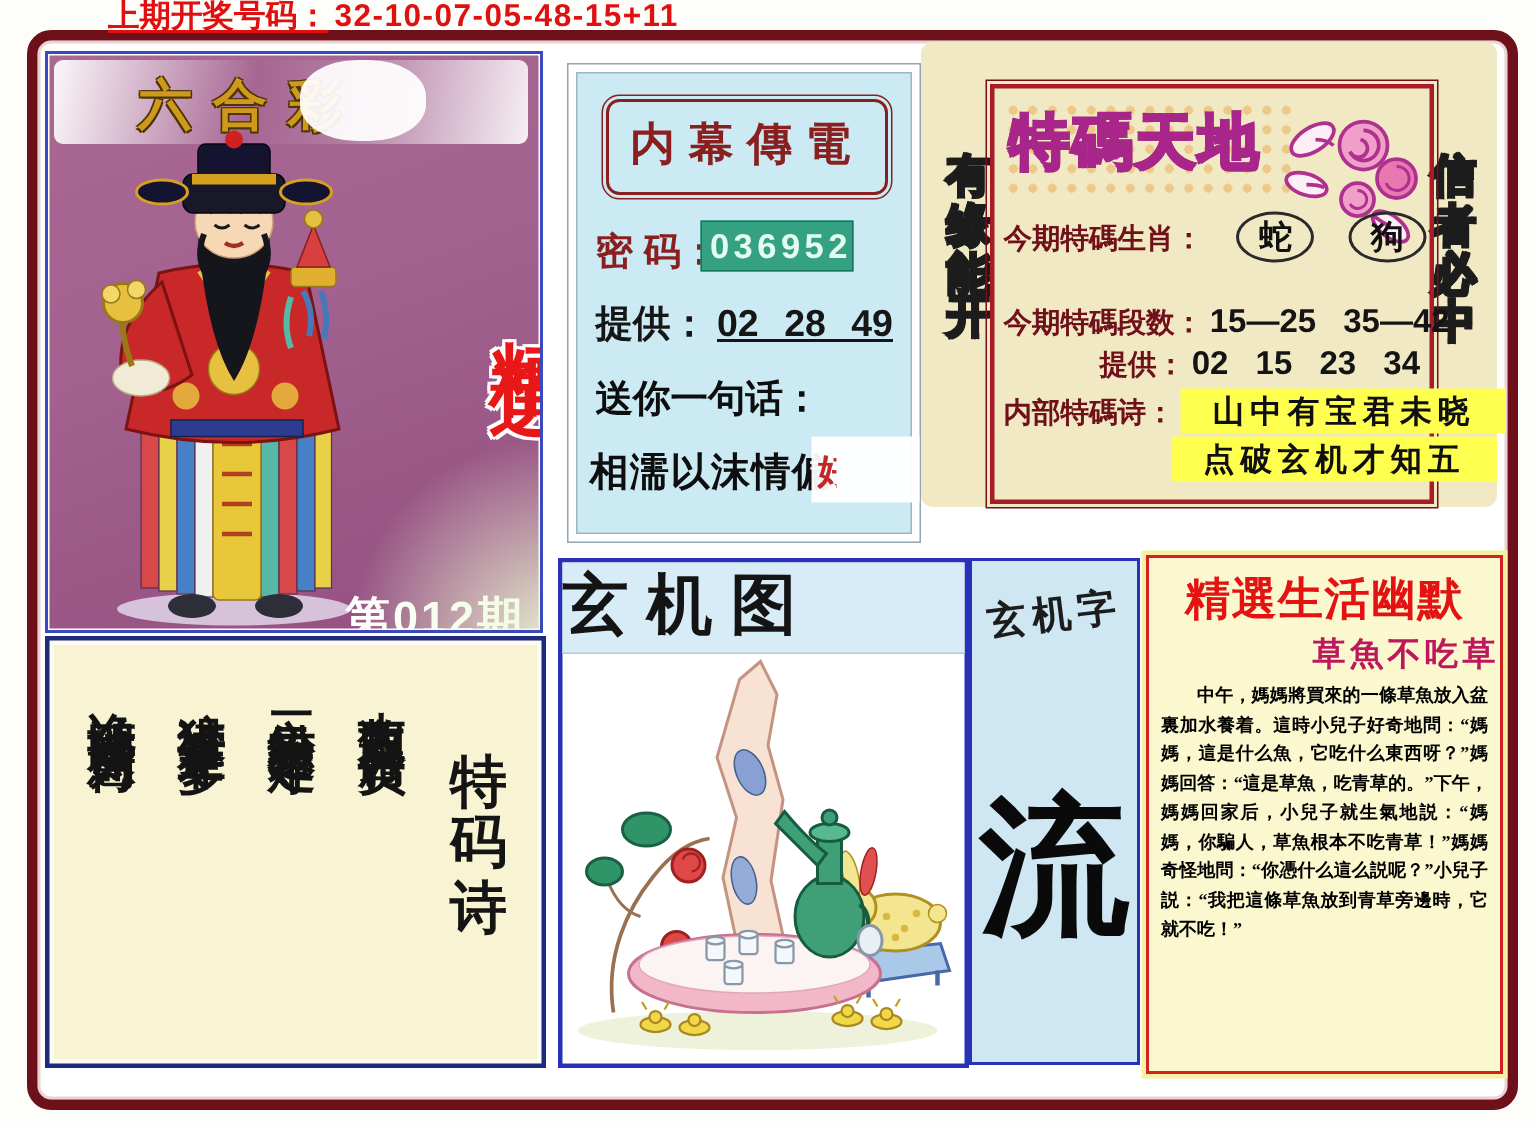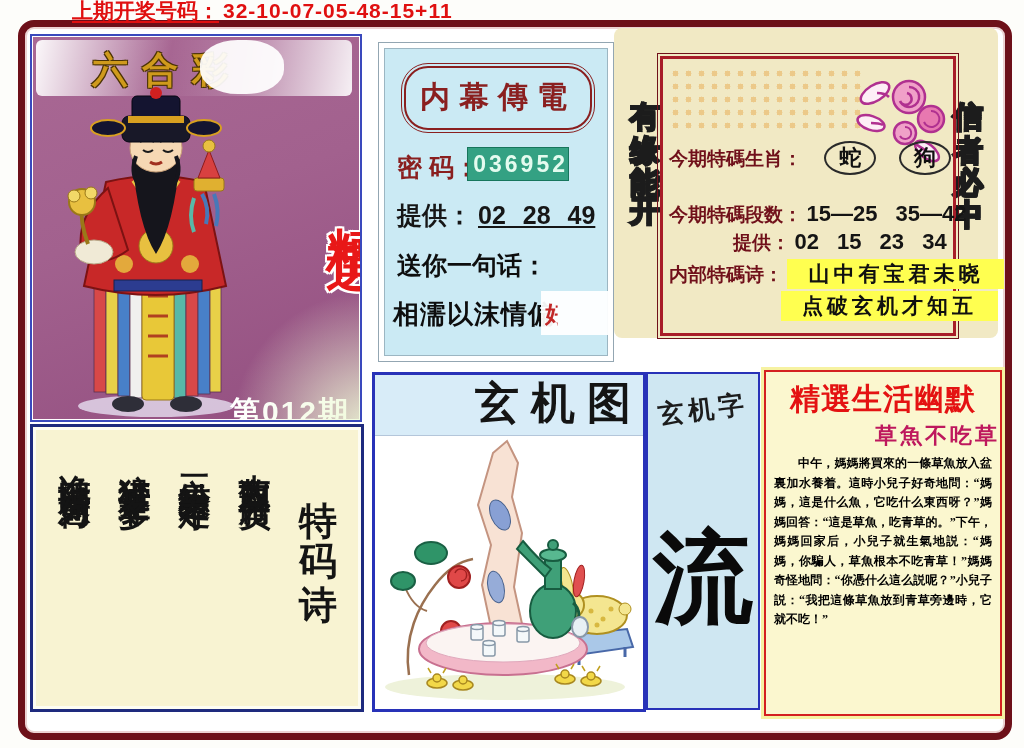--- a/index.html
+++ b/index.html
@@ -42,21 +42,21 @@
   #poem-title{right:18px;top:44px;font-size:38px;letter-spacing:42px;}
   #pl0{right:84px;top:22px;font-size:32px;letter-spacing:4px;}
   #pl1{right:144px;top:22px;font-size:32px;letter-spacing:4px;}
   #pl2{right:204px;top:22px;font-size:32px;letter-spacing:4px;}
   #pl3{right:264px;top:22px;font-size:32px;letter-spacing:4px;}
 
   
   #neimu{left:378px;top:42px;width:234px;height:318px;background:#ffffff;border:1px solid #93a6b2;}
   #neimu-in{position:absolute;inset:5px;background:#cbeaf4;border:1px solid #9cb6c2;}
   #neimu-titlebox{position:absolute;left:19px;top:17px;width:184px;height:60px;border:2px solid #8a1f1f;
-        border-radius:24px;outline:1px solid #8a1f1f;outline-offset:2px;text-align:center;}
+        border-radius:9px;outline:1px solid #8a1f1f;outline-offset:2px;text-align:center;}
   #neimu-title{line-height:58px;font-size:30px;font-weight:900;color:#8a1f1f;letter-spacing:9px;
         font-family:"Liberation Serif","DejaVu Serif",serif;}
   .nm-lbl{font-weight:900;font-size:25px;color:#8a1f1f;}
   #pwd-row{position:absolute;left:12px;top:102px;}
   #pwd-box{position:absolute;left:82px;top:98px;width:100px;height:32px;background:#34a183;border:1px solid #17765c;
         text-align:right;line-height:32px;font-size:23px;font-weight:bold;color:#e4fbef;letter-spacing:3px;}
   #prov-row{position:absolute;left:12px;top:150px;font-size:25px;font-weight:900;color:#161616;}
   #prov-row .v{word-spacing:10px;margin-left:6px;text-decoration:underline;}
   #msg-lbl{position:absolute;left:12px;top:200px;font-size:25px;font-weight:900;color:#0e0e0e;}
   #msg-txt{position:absolute;left:8px;top:248px;font-size:26px;color:#0e0e0e;font-weight:600;
@@ -89,21 +89,21 @@
   #tr3{left:6px;top:142px;}
   #tr4{left:70px;top:170px;}
   #tr5{left:6px;top:200px;}
   .ylite{display:inline-block;background:#ffff50;color:#101010;font-weight:700;font-size:21px;
         font-family:"Liberation Serif","DejaVu Serif",serif;letter-spacing:4px;padding:1px 21px;}
   #tr5b{left:118px;top:232px;}
 
   
   #xjt{left:372px;top:372px;width:268px;height:334px;border:3px solid #2832b8;background:#ffffff;}
   #xjt-band{position:absolute;left:0;top:0;right:0;height:60px;background:#d8ecf8;border-bottom:1px solid #b4c6da;
-        text-align:right;}
+        text-align:left;}
   #xjt-title{line-height:58px;font-size:44px;font-weight:900;letter-spacing:12px;color:#141414;
         font-family:"Liberation Serif","DejaVu Serif",serif;}
   #xjt svg{position:absolute;left:0;top:60px;}
 
   
   #xjz{left:646px;top:372px;width:110px;height:334px;background:#cfe7f2;border:2px solid #2832b8;}
   #xjz-title{position:absolute;left:0;right:0;top:18px;text-align:center;font-size:26px;font-weight:800;
         letter-spacing:4px;color:#1c1c1c;transform:rotate(-7deg);
         font-family:"Liberation Serif","DejaVu Serif",serif;}
   #xjz-char{position:absolute;left:0;right:0;top:138px;text-align:center;font-size:100px;font-weight:900;
@@ -213,20 +213,21 @@
       <div id="msg-white"></div>
       <div id="msg-tail">好</div>
     </div>
   </div>
 
   <div id="tema" class="abs">
     <div id="motto-l" class="motto">有缘能开</div>
     <div id="motto-r" class="motto">信者必中</div>
     <div id="tema-in">
       <div id="tema-dots"></div>
+      <div id="tema-title">特碼天地</div>
       <svg style="position:absolute;right:2px;top:2px;" width="104" height="108" viewBox="0 0 104 108">
         <g stroke="#b03090" stroke-width="2.5" fill="none">
           <ellipse cx="28" cy="32" rx="16" ry="8" transform="rotate(-32 28 32)" fill="#fdeef6"></ellipse>
           <ellipse cx="24" cy="62" rx="14" ry="7" transform="rotate(18 24 62)" fill="#fdeef6"></ellipse>
           <ellipse cx="80" cy="90" rx="14" ry="7" transform="rotate(38 80 90)" fill="#fdeef6"></ellipse>
           <path d="M30,32 q8,0 12,4 M24,62 q8,0 12,2 M80,90 q-8,-4 -12,-8"></path>
         </g>
         <circle cx="62" cy="36" r="16" fill="#f0a0c8" stroke="#b03090" stroke-width="2.5"></circle>
         <path d="M62,26 a10,10 0 1,1 -9,14 a6,6 0 1,0 7,-8" fill="none" stroke="#b03090" stroke-width="2.5"></path>
         <circle cx="84" cy="58" r="13" fill="#e878b0" stroke="#b03090" stroke-width="2.5"></circle>

